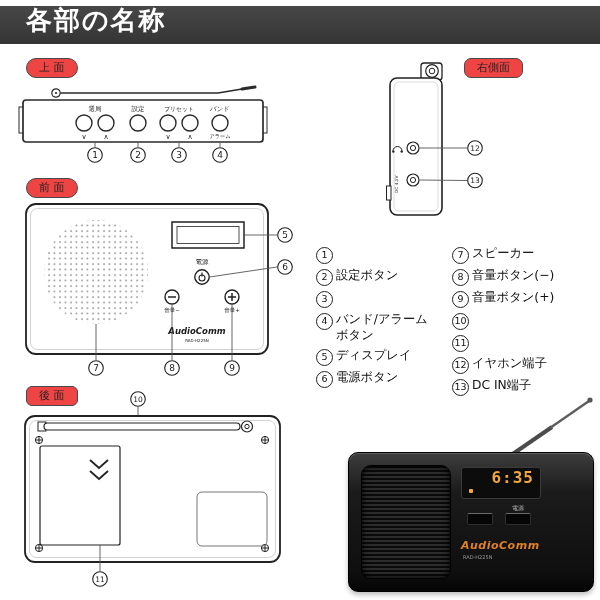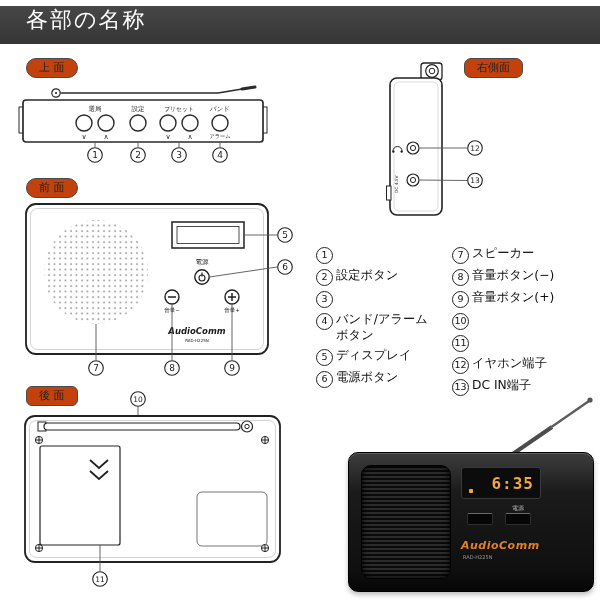--- a/index.html
+++ b/index.html
@@ -7,26 +7,26 @@
     position:relative; width:600px; height:600px; background:#fff; overflow:hidden;
     font-family:"DejaVu Sans","Liberation Sans",sans-serif; color:#1a1a1a;
   }
   
   .titlebar {
     position:absolute; left:0; top:6px; width:600px; height:38px;
     background:linear-gradient(180deg,#474747,#353535);
     display:flex; align-items:center;
   }
   .titlebar h1 {
-    margin:0 0 10px 26px; font-size:22px; font-weight:normal; color:#fff; letter-spacing:2px;
+    margin:0 0 10px 26px; font-size:26px; font-weight:bold; color:#fff; letter-spacing:2px;
   }
   
   .pill {
     position:absolute; display:inline-block; border:1.2px solid #4a4a4a; border-radius:11px;
-    padding:2px 12px; font-size:11px; line-height:1.25; background:#c2410c; color:#222;
+    padding:2px 12px; font-size:11px; line-height:1.25; background:#ef4444; color:#222;
   }
   .pill-top   { left:26px;  top:58px;  }
   .pill-front { left:26px;  top:178px;text-align:center; }
   .pill-back  { left:26px;  top:386px;border-radius:6px; }
   .pill-side  { left:464px; top:58px;border-radius:7px;  }
   
   .svg-top   { position:absolute; left:18px;  top:85px;  }
   .svg-front { position:absolute; left:14px;  top:196px; }
   .svg-side  { position:absolute; left:375px; top:60px;  }
   .svg-back  { position:absolute; left:14px;  top:390px; }
@@ -53,21 +53,21 @@
   }
   .grille {
     position:absolute; left:12px; top:12px; width:88px; height:112px;
     border-radius:10px; border:1px solid #000;
     background:repeating-linear-gradient(180deg,#0a0a0a 0 2px,#2c2c2c 2px 4px);
     box-shadow:inset 0 0 6px #000;
   }
   .display {
     position:absolute; left:112px; top:14px; width:80px; height:32px;
     background:#0c0c0c; border:1px solid #3a3a3a; border-radius:3px;
-    display:flex; align-items:center; justify-content:flex-end; padding-right:6px; box-sizing:border-box;
+    display:flex; align-items:flex-start; justify-content:flex-end; padding-right:6px; box-sizing:border-box;
   }
   .display .time {
     font-family:"DejaVu Sans Mono","Liberation Mono",monospace;
     font-size:16px; font-weight:bold; color:#f2a63f; letter-spacing:1px;
   }
   .display .dot { position:absolute; left:7px; bottom:5px; width:4px; height:4px; background:#f2a63f; border-radius:1px; }
   .btn-label { position:absolute; left:156px; top:51px; width:26px; text-align:center; font-size:6px; color:#bdbdbd; }
   .pbtn {
     position:absolute; top:60px; width:24px; height:10px; background:#060606;
     border:1px solid #2e2e2e; border-top-color:#6a6a6a; border-radius:2px;

